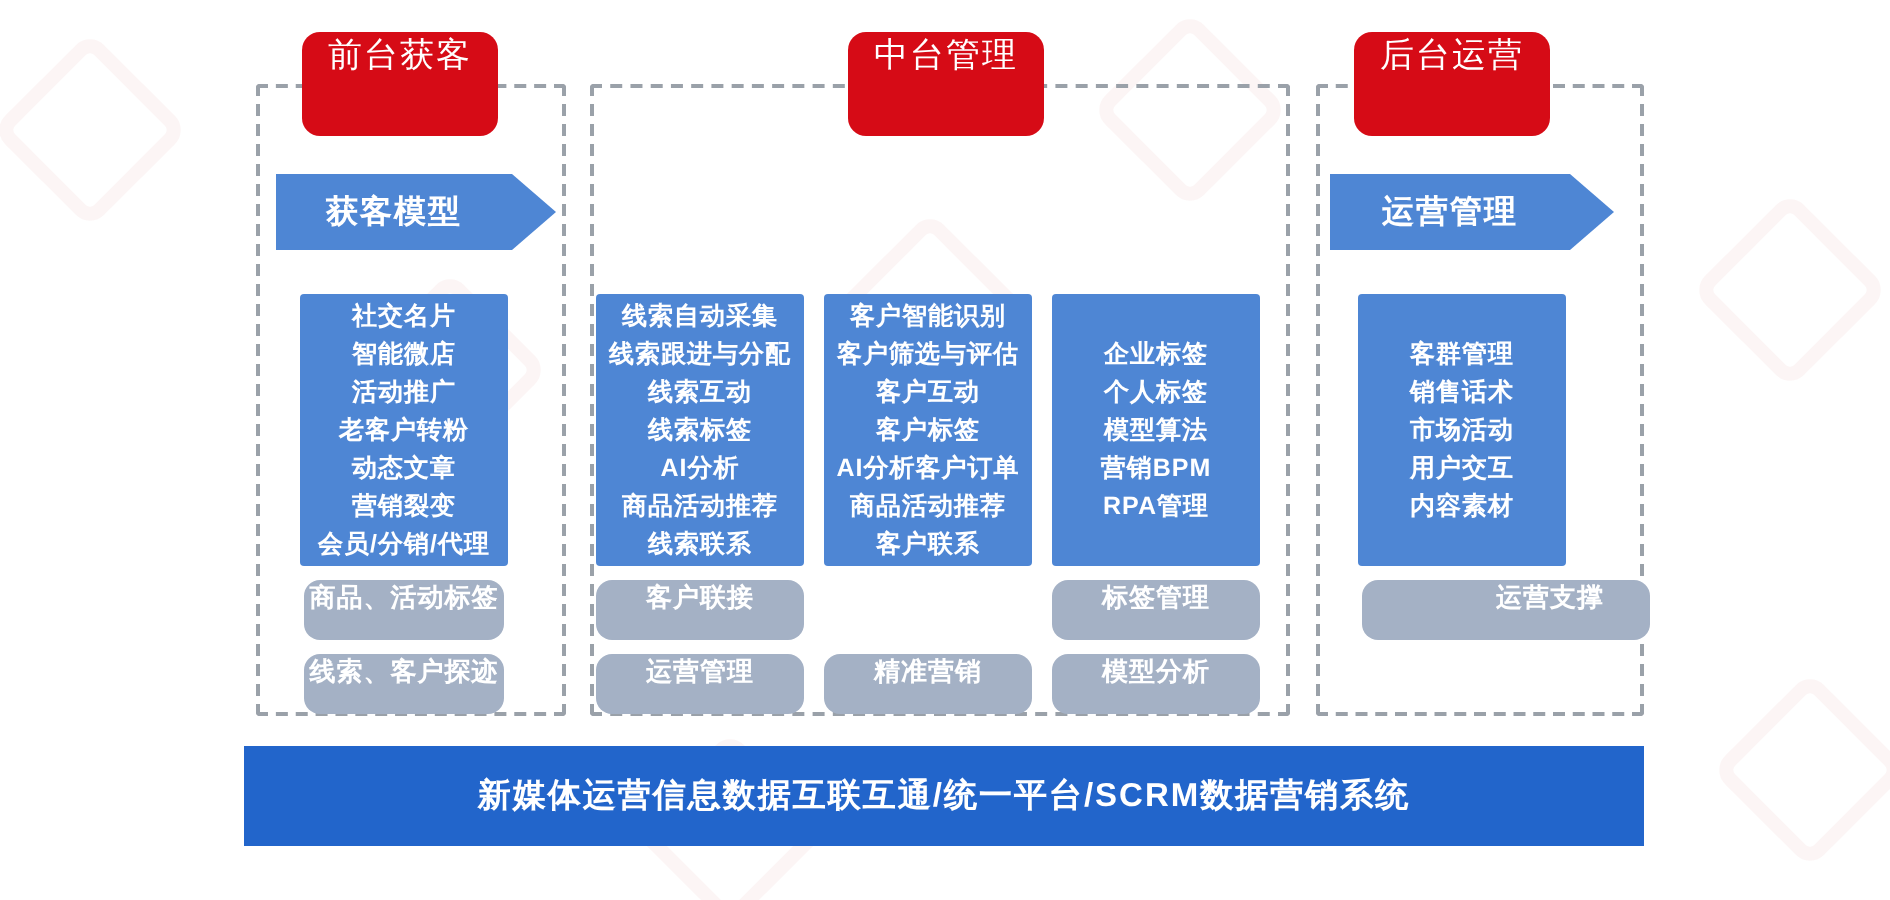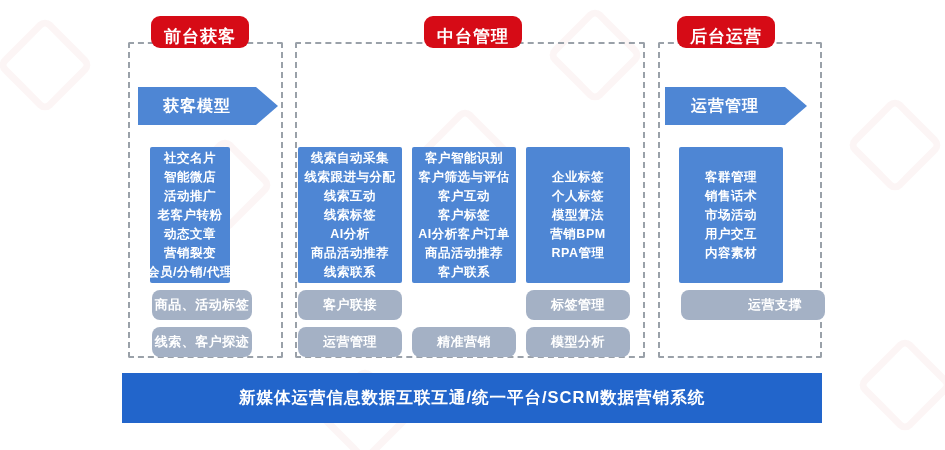--- a/index.html
+++ b/index.html
@@ -21,24 +21,24 @@
 
   
   .frame {
     position: absolute; top: 42px; height: 316px;
     border: 2px dashed #9aa1a9; border-radius: 2px;
     box-sizing: border-box; background: transparent;
   }
 
   
   .badge {
-    position: absolute; top: 16px; width: 98px; height: 32px;
+    position: absolute; top: 16px; width: 98px; height: 52px;
     background: #d60b16; border-radius: 9px;
-    color: #fff; font-size: 17px; font-weight: bold;
-    display: flex; align-items: flex-end; justify-content: center;
+    color: #fff; font-size: 17px; font-weight: normal;
+    display: flex; align-items: flex-start; justify-content: center;
     letter-spacing: 1px; z-index: 3;
   }
 
   
   .arrow-simple {
     position: absolute; top: 87px; height: 38px;
     background: #4e86d4; color: #fff;
     font-size: 16px; font-weight: bold; letter-spacing: 1px;
     display: flex; align-items: center; justify-content: center;
     padding-right: 22px; box-sizing: border-box;
@@ -66,21 +66,21 @@
   .bluebox .line {
     font-size: 12.5px; font-weight: 600; line-height: 19px;
     white-space: nowrap; letter-spacing: 0.5px;
   }
 
   
   .pill {
     position: absolute; height: 30px;
     background: #a4b1c5; border-radius: 8px;
     color: #fff; font-size: 13px; font-weight: bold; letter-spacing: 0.5px;
-    display: flex; align-items: center; justify-content: center;
+    display: flex; justify-content: center;
     white-space: nowrap;
   }
   .pill-row1 { top: 290px; }
   .pill-row2 { top: 327px; }
 
   
   .banner {
     position: absolute; left: 122px; top: 373px; width: 700px; height: 50px;
     background: #2265cb; color: #fff;
     font-size: 16.5px; font-weight: bold; letter-spacing: 1px;
@@ -125,21 +125,21 @@
     </div>
     <div class="chev chev-mid">
       <span>客户管理</span>
     </div>
   </div>
 
   <div class="arrow-simple" style="left:665px; width:142px;">
     <span>运营管理</span>
   </div>
 
-  <div class="bluebox" style="left:150px; width:80px;">
+  <div class="bluebox" style="left:150px; width:104px;">
     <div class="line">社交名片</div>
     <div class="line">智能微店</div>
     <div class="line">活动推广</div>
     <div class="line">老客户转粉</div>
     <div class="line">动态文章</div>
     <div class="line">营销裂变</div>
     <div class="line">会员/分销/代理</div>
   </div>
   <div class="pill pill-row1" style="left:152px; width:100px;">
     <span>商品、活动标签</span>

